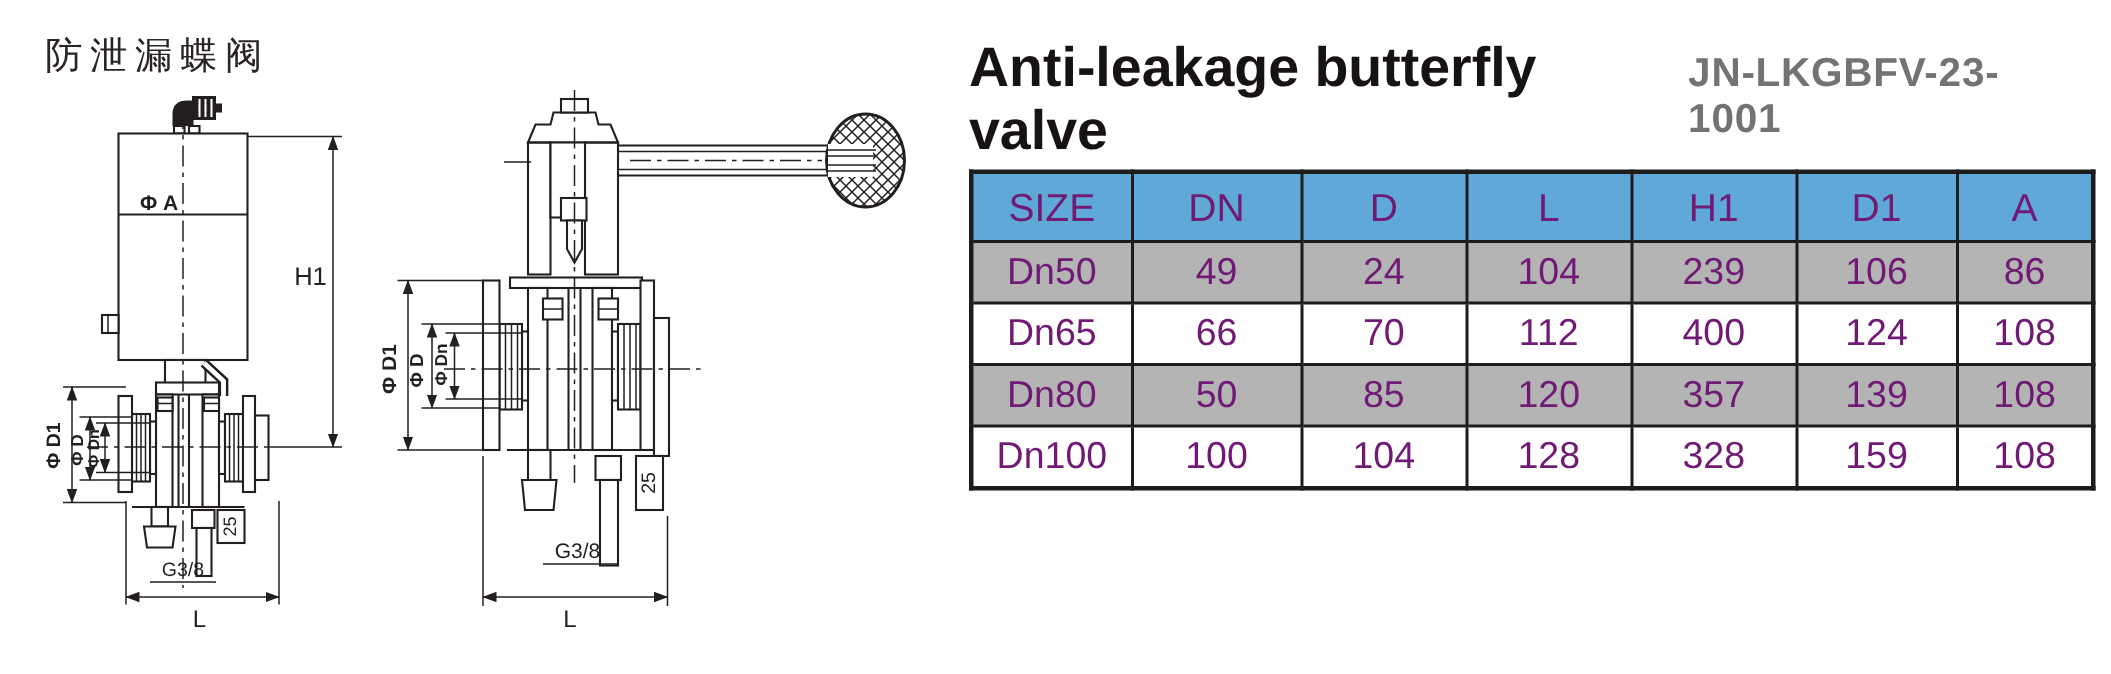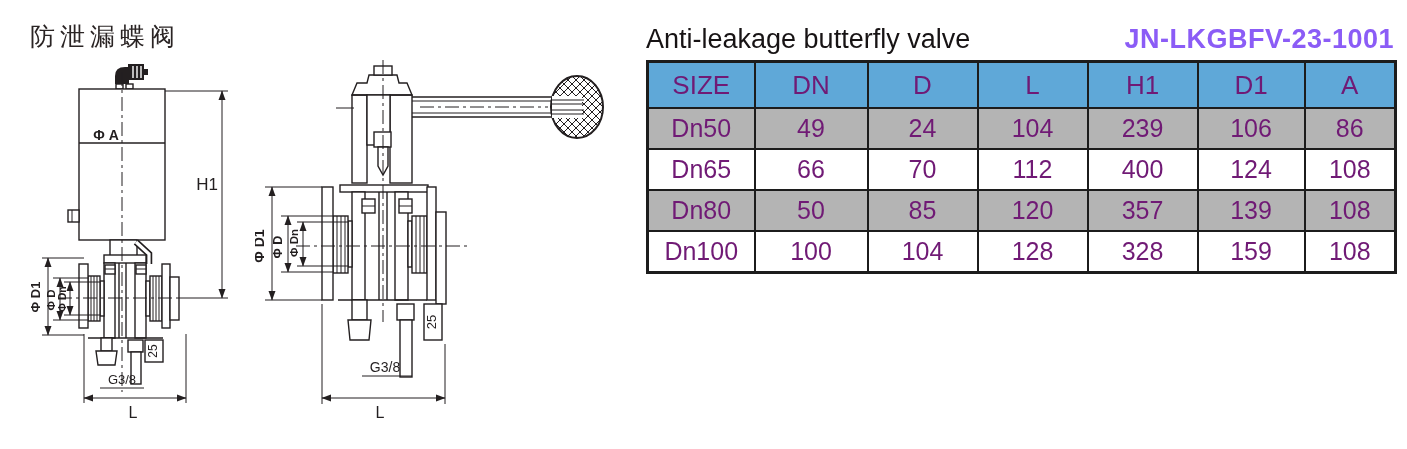--- a/index.html
+++ b/index.html
@@ -7,22 +7,22 @@
           font-family:"Liberation Sans", sans-serif;color:#231f20;}
   .cn-title{position:absolute;left:30px;top:20px;font-size:25px;letter-spacing:5px;color:#2a2424;
             font-family:"Liberation Sans", sans-serif;}
   .drawing{position:absolute;top:55px;}
   .d1{left:15px;width:250px;height:375px;}
   .d2{left:255px;width:400px;height:375px;}
 
   
   .tbl-wrap{position:absolute;left:646px;top:24px;width:748px;}
   .tbl-head{display:flex;justify-content:space-between;align-items:baseline;margin-bottom:5px;}
-  .tbl-title{font-size:27px;color:#171314;}
-  .tbl-model{font-size:27px;font-weight:bold;color:#8b5cf6;letter-spacing:.5px;}
+  .tbl-title{font-size:37px;color:#171314;font-weight:bold;}
+  .tbl-model{font-size:27px;font-weight:bold;color:#737373;letter-spacing:.5px;}
   table.spec{border-collapse:collapse;width:748px;table-layout:fixed;border:3px solid #1c1c1c;}
   table.spec th, table.spec td{border:2px solid #1c1c1c;text-align:center;vertical-align:middle;
       font-size:25px;font-weight:normal;color:#701a75;padding:0;height:39px;background:#ffffff;}
   table.spec thead th{background:#5FA8D8;height:44px;font-size:26px;}
   table.spec tr.alt td{background:#B4B4B4;}
 
   
   .ln{stroke:#231f20;stroke-width:1.4;fill:none;}
   .fw{stroke:#231f20;stroke-width:1.4;fill:#ffffff;}
   .solid{fill:#231f20;stroke:none;}

